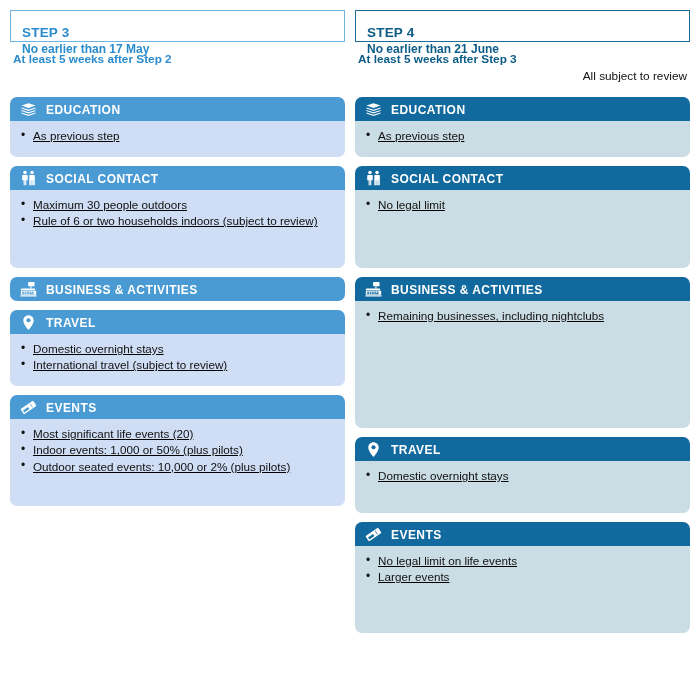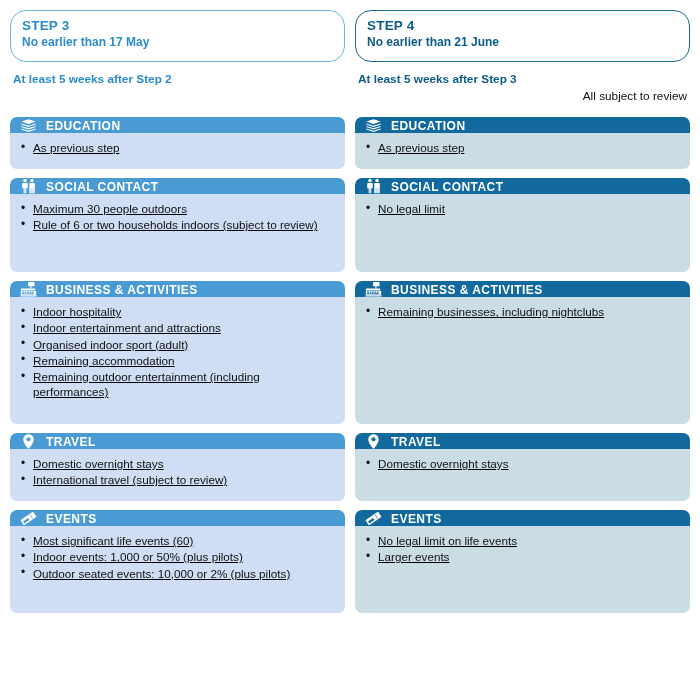--- a/index.html
+++ b/index.html
@@ -20,24 +20,24 @@
   }
   .col{
     width:340px;
     display:flex;
     flex-direction:column;
   }
 
   
   .step-box{
     box-sizing:border-box;
-    height:52px;
-    border-radius:16px;
+    height:32px;
+    border-radius:0;
     background:#ffffff;
-    padding:6px 11px 0 11px;
+    padding:13px 11px 0 11px;
     margin-bottom:9px;
   }
   .col-a .step-box{border:1.3px solid #6fb3e0;}
   .col-b .step-box{border:1.3px solid #1b6b96;}
   .step-title{
     font-size:13.5px;font-weight:bold;letter-spacing:.2px;
     line-height:17px;
   }
   .step-sub{
     font-size:12px;font-weight:bold;
@@ -66,21 +66,21 @@
     border-radius:7px;
     overflow:hidden;
     margin-bottom:9px;
     display:flex;
     flex-direction:column;
   }
   .card-head{
     display:flex;
     align-items:center;
     gap:9px;
-    height:16px;
+    height:24px;
     padding:0 10px;
     flex:0 0 auto;
   }
   .card-head .label{
     font-size:12px;
     font-weight:bold;
     letter-spacing:.45px;
     color:#ffffff;
     line-height:12px;
     padding-top:1px;
@@ -203,29 +203,20 @@
               <rect x="3" y="17.2" width="2.6" height="1.4" fill="#4a9bd4"></rect>
               <rect x="6.4" y="17.2" width="2.6" height="1.4" fill="#4a9bd4"></rect>
               <rect x="9.8" y="17.2" width="2.6" height="1.4" fill="#4a9bd4"></rect>
               <rect x="13.2" y="17.2" width="6" height="1.4" fill="#4a9bd4"></rect>
               <path d="M0.6 20h22.8v2h-22.8z"></path>
             </g>
           </svg>
         </span>
         <span class="label">BUSINESS &amp; ACTIVITIES</span>
       </div>
-      <div class="card-body">
-        <ul class="bullets">
-          <li>Indoor hospitality</li>
-          <li>Indoor entertainment and attractions</li>
-          <li>Organised indoor sport (adult)</li>
-          <li>Remaining accommodation</li>
-          <li>Remaining outdoor entertainment (including performances)</li>
-        </ul>
-      </div>
     </div>
 
     <div class="card row-travel">
       <div class="card-head">
         <span class="icon">
           <svg viewBox="0 0 24 24" width="17" height="17">
             <path fill="#ffffff" d="M12 1.6c-4.1 0-7.4 3.3-7.4 7.4 0 5.4 7.4 13.4 7.4 13.4s7.4-8 7.4-13.4c0-4.1-3.3-7.4-7.4-7.4z"></path>
             <circle cx="12" cy="8.9" r="2.9" fill="#4a9bd4"></circle>
           </svg>
         </span>
@@ -247,21 +238,21 @@
               <rect x="1.2" y="7.6" width="21.6" height="8.8" rx="1.1" fill="#ffffff"></rect>
               <rect x="3.2" y="11.2" width="8.6" height="3.4" fill="#4a9bd4"></rect>
               <rect x="16.3" y="8.9" width="0.9" height="6.2" fill="#4a9bd4"></rect>
             </g>
           </svg>
         </span>
         <span class="label">EVENTS</span>
       </div>
       <div class="card-body">
         <ul class="bullets">
-          <li>Most significant life events (60)</li>
+          <li>Most significant life events (20)</li>
           <li>Indoor events: 1,000 or 50% (plus pilots)</li>
           <li>Outdoor seated events: 10,000 or 2% (plus pilots)</li>
         </ul>
       </div>
     </div>
 
   </div>
 
   <div class="col col-b">
 

